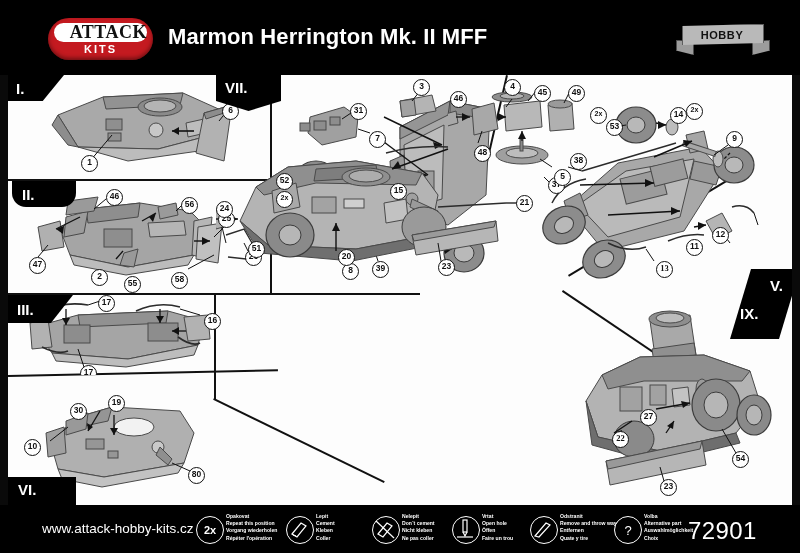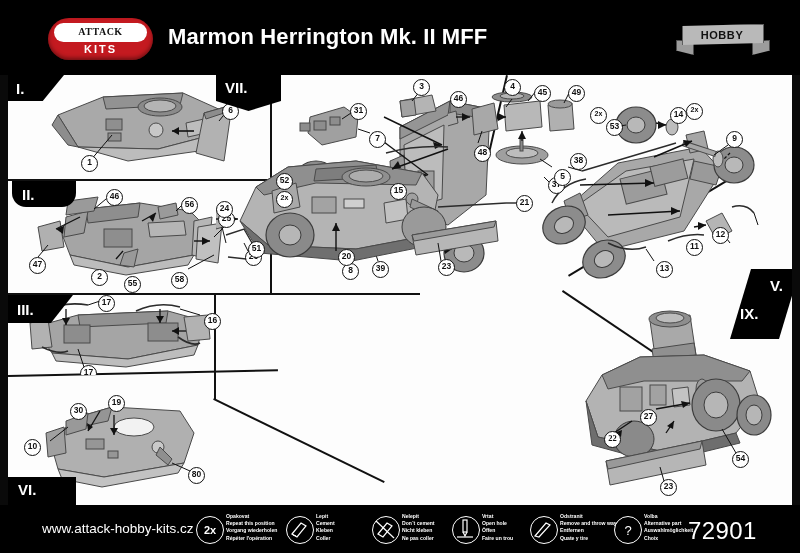--- a/index.html
+++ b/index.html
@@ -8,22 +8,22 @@
   #sheet{position:relative;width:800px;height:553px;background:#0a0a0a;}
 
   
   #header{position:absolute;left:0;top:0;width:800px;height:75px;background:#000;}
   #logo{position:absolute;left:48px;top:18px;width:105px;height:42px;
         border-radius:21px;background:#c41a20;
         box-shadow:inset 0 -2px 4px rgba(0,0,0,.45);}
   #logo-top{position:absolute;left:6px;top:5px;width:93px;height:19px;
             background:#fff;border-radius:10px;}
   #logo-attack{position:absolute;left:6px;top:4px;width:93px;height:20px;
-        line-height:20px;text-align:center;color:#111;font-weight:bold;
-        font-size:10px;letter-spacing:.5px;
+        line-height:20px;text-align:right;color:#111;font-weight:bold;
+        font-size:18px;letter-spacing:.5px;
         font-family:"Liberation Serif",serif;}
   #logo-kits{position:absolute;left:6px;top:24px;width:93px;height:28px;
         line-height:15px;text-align:center;color:#fff;font-weight:bold;
         font-size:11px;letter-spacing:2px;}
   #title{position:absolute;left:168px;top:24px;color:#fff;font-size:22px;
          font-weight:bold;letter-spacing:.1px;}
 
   
   #ribbon{position:absolute;left:676px;top:24px;width:92px;height:22px;}
   #ribbon-main{position:absolute;left:6px;top:0;width:80px;height:21px;
@@ -387,21 +387,21 @@
       </svg>
       <div class="bub sm" style="left:82px;top:32px;">2x</div>
       <div class="bub" style="left:98px;top:44px;">53</div>
       <div class="bub" style="left:162px;top:32px;">14</div>
       <div class="bub sm" style="left:178px;top:28px;">2x</div>
       <div class="bub" style="left:218px;top:56px;">9</div>
       <div class="bub" style="left:62px;top:78px;">38</div>
       <div class="bub" style="left:40px;top:102px;">37</div>
       <div class="bub" style="left:178px;top:164px;">11</div>
       <div class="bub" style="left:204px;top:152px;">12</div>
-      <div class="bub" style="left:148px;top:186px;">13</div>
+      <div class="bub" style="left:148px;top:186px;font-family:Liberation Serif, serif;">13</div>
     </div>
 
     <div class="panel" style="left:208px;top:4px;width:370px;height:200px;">
       <svg width="370" height="200" style="position:absolute;left:0;top:24px;">
 
         <g fill="#b4b4b4" stroke="#4a4a4a" stroke-width="1">
           <polygon points="24,118 40,84 72,64 140,58 206,70 222,92 214,132 140,146 52,142"></polygon>
           <polygon points="40,84 72,64 140,58 206,70 200,82 100,80 48,92" fill="#8f8f8f"></polygon>
           <polygon points="24,118 52,142 140,146 214,132 216,142 136,158 44,150" fill="#6f6f6f"></polygon>
           <polygon points="100,66 160,62 162,74 98,78" fill="#7e7e7e"></polygon>
@@ -519,21 +519,21 @@
         <line x1="92" y1="116" x2="126" y2="110" stroke="#111" stroke-width="1.4"></line>
         <polygon points="126,110 117,108 119,115" fill="#111"></polygon>
         <line x1="68" y1="128" x2="50" y2="140" stroke="#111" stroke-width="1.3"></line>
         <polygon points="50,140 58,137 57,144" fill="#111"></polygon>
         <line x1="102" y1="140" x2="110" y2="128" stroke="#111" stroke-width="1.3"></line>
         <polygon points="110,128 103,133 109,136" fill="#111"></polygon>
         <line x1="158" y1="136" x2="172" y2="160" stroke="#111" stroke-width="1"></line>
         <line x1="96" y1="174" x2="100" y2="188" stroke="#111" stroke-width="1"></line>
       </svg>
       <div class="bub" style="left:76px;top:116px;">27</div>
-      <div class="bub" style="left:40px;top:138px;font-family:Liberation Serif, serif;">22</div>
+      <div class="bub" style="left:48px;top:138px;font-family:Liberation Serif, serif;">22</div>
       <div class="bub" style="left:168px;top:158px;">54</div>
       <div class="bub" style="left:96px;top:186px;">23</div>
     </div>
 
   </div>
 
   <div id="footer">
     <div id="site">www.attack-hobby-kits.cz</div>
 
     <div class="leg" style="left:196px;">

